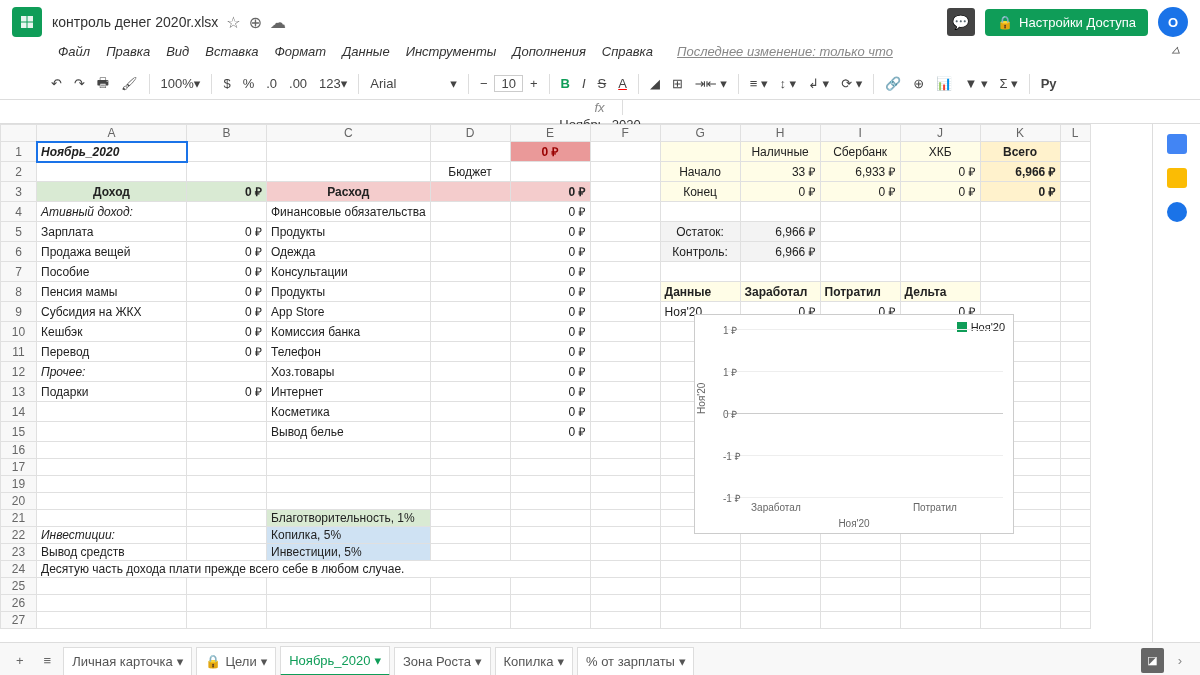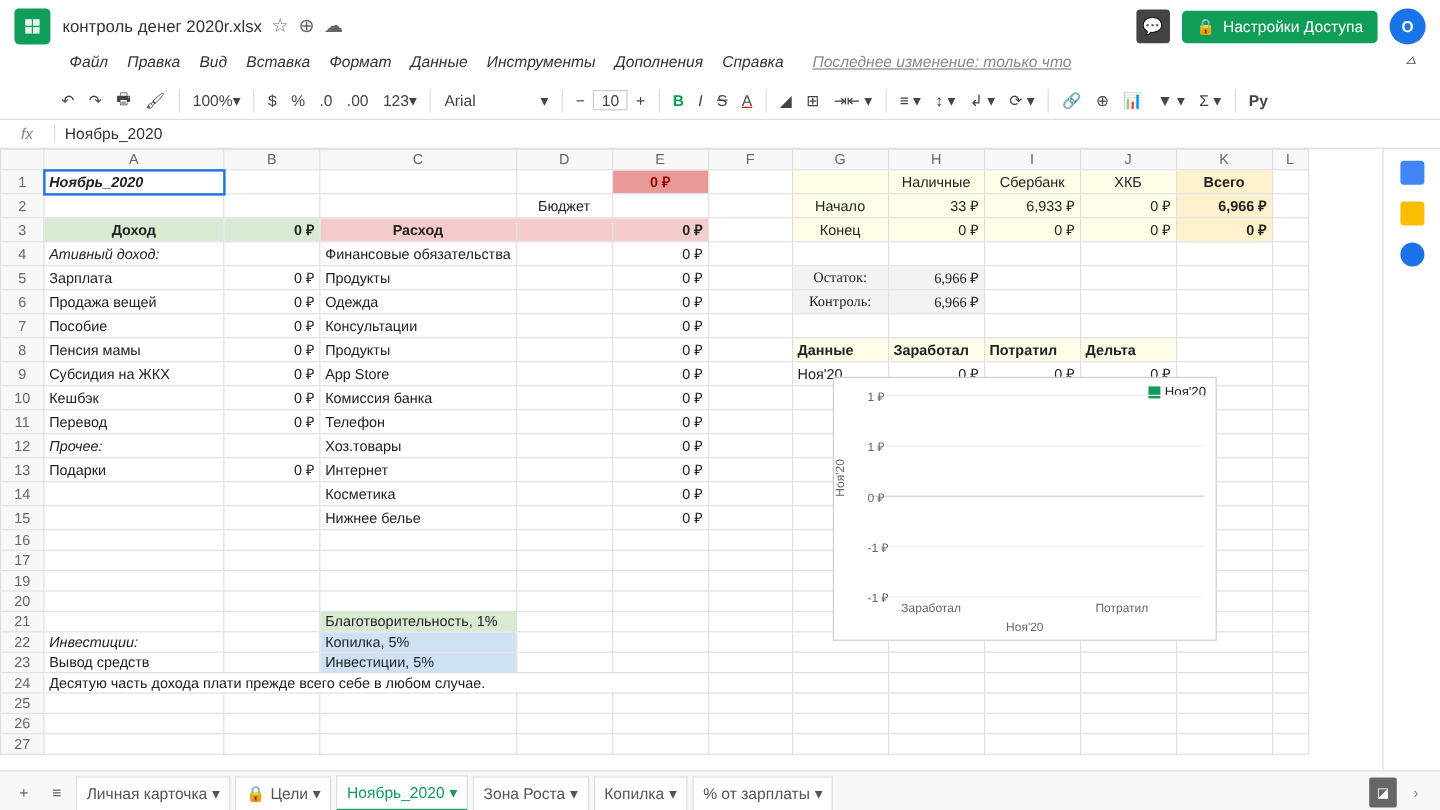--- a/index.html
+++ b/index.html
@@ -11,21 +11,21 @@
 .title-right { margin-left: auto; display: flex; align-items: center; gap: 10px; }
 .comment-btn { width: 28px; height: 28px; background: #444; color: #fff; border-radius: 3px; display: flex; align-items: center; justify-content: center; font-size: 14px; }
 .share-btn { background: #0f9d58; color: #fff; padding: 6px 12px; border-radius: 4px; font-size: 13px; display: flex; align-items: center; gap: 6px; }
 .avatar { width: 30px; height: 30px; background: #1a73e8; color: #fff; border-radius: 50%; display: flex; align-items: center; justify-content: center; font-weight: bold; }
 .menubar { display: flex; gap: 4px; padding: 2px 12px 6px 52px; font-size: 13px; color: #333; align-items: center; }
 .menubar span { padding: 2px 6px; cursor: pointer; font-style: italic; }
 .last-edit { color: #888; text-decoration: underline; margin-left: 8px; font-size: 13px; }
 .toolbar { display: flex; align-items: center; padding: 3px 12px 3px 46px; border-bottom: 1px solid #ddd; gap: 2px; font-size: 13px; color: #444; height: 32px; }
 .toolbar .tb { padding: 3px 5px; display: flex; align-items: center; cursor: pointer; }
 .toolbar .sep { width: 1px; height: 20px; background: #ddd; margin: 0 4px; }
-.fx-bar { display: flex; align-items: center; border-bottom: 1px solid #ddd; height: 24px; }
+.fx-bar { display: flex; align-items: center; border-bottom: 1px solid #ddd; height: 24px; flex-direction: column; }
 .fx-label { width: 46px; text-align: center; font-style: italic; color: #888; border-right: 1px solid #ddd; font-size: 13px; }
 .fx-input { flex: 1; padding: 2px 8px; font-size: 13px; color: #333; }
 .main-area { display: flex; height: 518px; }
 .grid-wrap { flex: 1; overflow: auto; position: relative; }
 .right-panel { width: 48px; border-left: 1px solid #ddd; display: flex; flex-direction: column; align-items: center; gap: 14px; padding-top: 10px; }
 .right-panel .ricon { width: 20px; height: 20px; border-radius: 3px; }
 table.sheet { border-collapse: collapse; table-layout: fixed; }
 table.sheet th, table.sheet td { border: 1px solid #e0e0e0; font-size: 12px; padding: 1px 4px; height: 17px; overflow: hidden; white-space: nowrap; }
 table.sheet th { background: #f8f8f8; color: #666; font-weight: normal; text-align: center; }
 .rowhead { width: 36px; text-align: center; background: #f8f8f8; color: #666; }
@@ -36,21 +36,21 @@
 .bold { font-weight: bold; }
 .center { text-align: center; }
 .right { text-align: right; }
 .bg-green-h { background: #d9ead3; }
 .bg-pink-h { background: #f4cccc; }
 .bg-red { background: #ea9999; color: #900; }
 .bg-yellow { background: #fff2cc; }
 .bg-ltyellow { background: #fffde7; }
 .bg-blue { background: #cfe2f3; }
 .bg-green2 { background: #d9ead3; }
-.bg-gray { background: #f3f3f3; font-family: Liberation Serif, serif; }
+.bg-gray { background: #f3f3f3; }
 .chart-box { position: absolute; border: 1px solid #ccc; background: #fff; left: 694px; top: 190px; width: 320px; height: 220px; font-size: 11px; }
 .sheet-tabs { display: flex; align-items: center; border-top: 1px solid #ddd; height: 36px; background: #f8f8f8; padding: 0 8px; gap: 4px; font-size: 13px; }
 .sheet-tabs .tab { padding: 6px 8px; background: #fff; border: 1px solid #ddd; border-bottom: none; display: flex; align-items: center; gap: 4px; color: #555; cursor: pointer; }
 .sheet-tabs .tab.active { color: #0f9d58; border-bottom: 2px solid #0f9d58; }
 .collapse-caret { margin-left: auto; padding: 0 20px; color: #555; }
 svg { display: block; }
 </style>
 </head>
 <body>
 
@@ -372,21 +372,21 @@
             <td></td>
             <td></td>
             <td></td>
             <td></td>
             <td></td>
           </tr>
   <tr>
             <th class="rowhead">15</th>
     <td></td>
             <td></td>
-    <td>Нижнее белье</td>
+    <td>Вывод белье</td>
             <td></td>
     <td class="right">0 ₽</td>
             <td></td>
             <td></td>
             <td></td>
             <td></td>
             <td></td>
             <td></td>
             <td></td>
           </tr>

